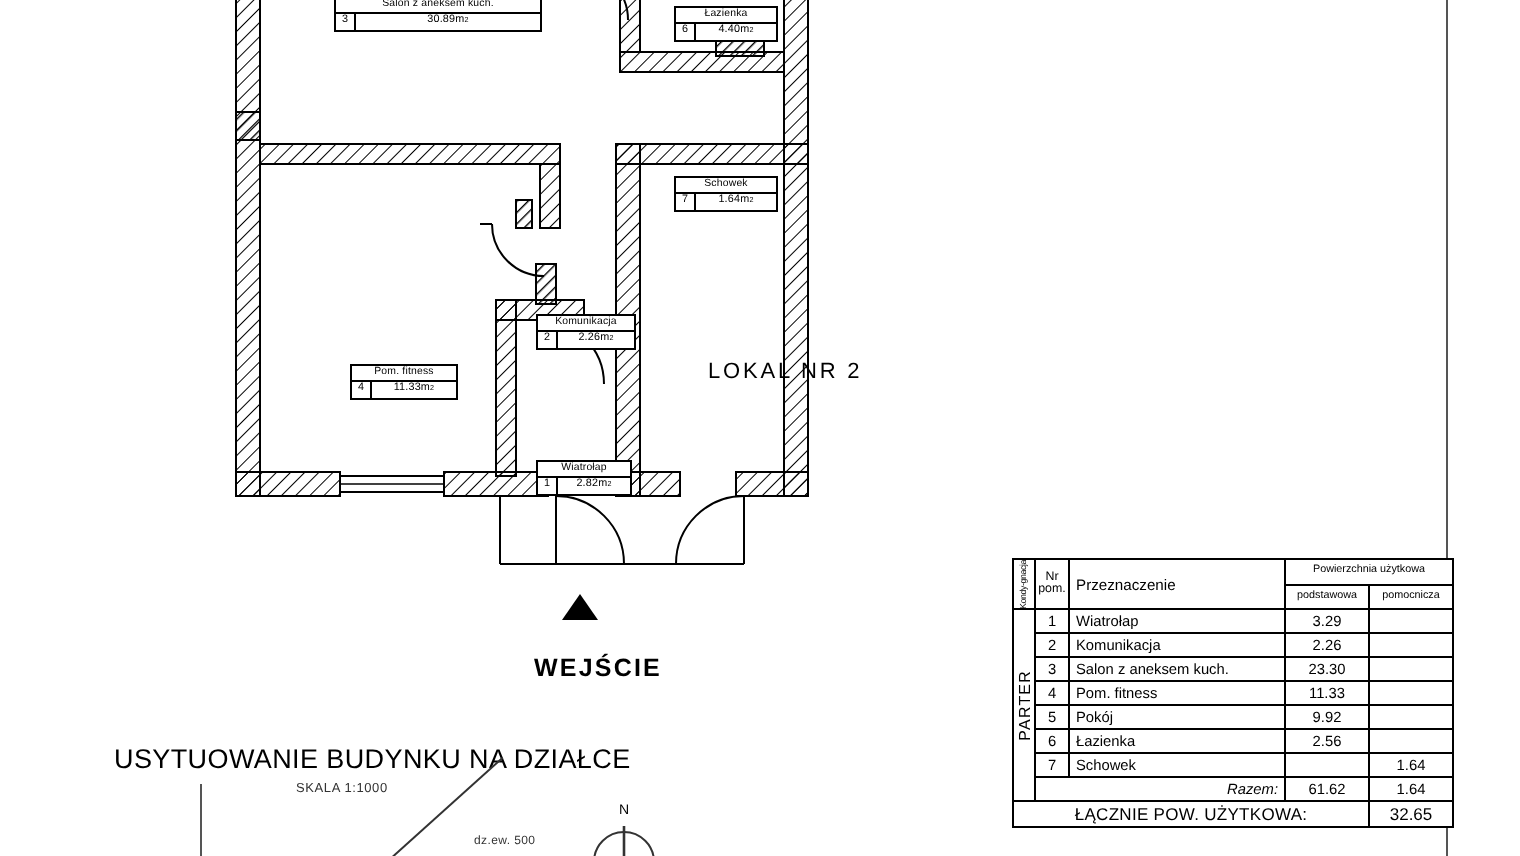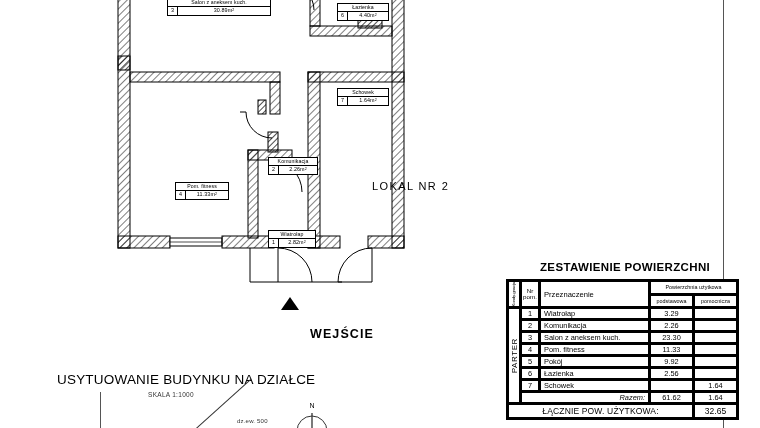--- a/index.html
+++ b/index.html
@@ -43,21 +43,21 @@
     font-family:"Liberation Sans", sans-serif;
   }
 
   
   .entr-arrow{
     position:absolute;width:0;height:0;z-index:35;
     border-left:9px solid transparent;border-right:9px solid transparent;
     border-bottom:13px solid #000;
   }
   .entr-label{
-    position:absolute;font-size:12.5px;font-weight:bold;letter-spacing:1.1px;z-index:35;margin-left:43px;
+    position:absolute;font-size:12.5px;font-weight:bold;letter-spacing:1.1px;z-index:35;
   }
 
   
   .site-title{position:absolute;font-size:13.5px;letter-spacing:.2px;}
   .site-scale{position:absolute;font-size:6.5px;letter-spacing:.3px;color:#333;}
   .plot-label{position:absolute;font-size:6px;color:#333;letter-spacing:.2px;}
   .plot-line{position:absolute;background:#333;transform-origin:0 0;height:1px;}
   .compass{position:absolute;}
   .compass .n{
     position:absolute;left:50%;transform:translateX(-50%);top:-10px;
@@ -66,21 +66,21 @@
 
   
   .tbl-title{
     position:absolute;font-size:11.5px;font-weight:bold;letter-spacing:.35px;
   }
   #zest{
     position:absolute;border-collapse:collapse;background:#fff;
     font-size:7.4px;
   }
   #zest td,#zest th{
-    border:3px solid #000000;padding:0;font-weight:normal;
+    border:1px solid #000000;padding:0;font-weight:normal;
     font-family:"Liberation Sans", sans-serif;
   }
   .c-kond{width:10px;}
   .c-nr{width:16px;text-align:center;}
   .c-naz{width:104px;padding-left:3px !important;text-align:left;}
   .c-pod{width:41px;text-align:center;}
   .c-pom{width:41px;text-align:center;}
   .h-small{font-size:5.4px;text-align:center;line-height:1.05;}
   .rowh{height:12px;}
   .vert-kond{
@@ -248,41 +248,40 @@
     <div class="t-name">Wiatrołap</div>
     <div class="t-bot">
       <div class="t-num">1</div>
       <div class="t-area">
           <span>2.82m</span>
           <span class="sup">2</span>
         </div>
     </div>
   </div>
 
-  <div class="lokal" style="left:351px;top:180px;padding-left:21px;">LOKAL NR 2</div>
+  <div class="lokal" style="left:333px;top:180px;padding-left:21px;">LOKAL NR 2</div>
 
   <div class="entr-arrow" style="left:281px;top:297px;"></div>
   <div class="entr-label" style="left:267px;top:327px;">WEJŚCIE</div>
 
   <div class="site-title" style="left:57px;top:372px;">USYTUOWANIE BUDYNKU NA DZIAŁCE</div>
   <div class="site-scale" style="left:148px;top:391px;">SKALA 1:1000</div>
 
   <div class="plot-line" style="left:196px;top:428px;width:74px;transform:rotate(-42deg);"></div>
   <div class="plot-label" style="left:237px;top:418px;">dz.ew. 500</div>
 
   <div class="compass" style="left:296px;top:412px;width:32px;height:20px;">
     <span class="n">N</span>
     <svg width="32" height="20" viewBox="0 0 32 20" xmlns="http://www.w3.org/2000/svg">
       <path d="M1 19 A15 15 0 0 1 31 19" fill="none" stroke="#333" stroke-width="1"></path>
       <line x1="1" y1="19" x2="31" y2="19" stroke="#333" stroke-width="1"></line>
       <line x1="16" y1="1" x2="16" y2="19" stroke="#333" stroke-width="1.3"></line>
     </svg>
   </div>
 
-  <div class="tbl-title" style="left:540px;top:261px;">ZESTAWIENIE POWIERZCHNI</div>
 
   <table id="zest" style="left:506px;top:279px;">
     <thead>
       <tr>
         <th class="c-kond" rowspan="2">
           <div class="vert-kond">Kondy-gnacja</div>
         </th>
         <th class="c-nr" rowspan="2">
           <div class="h-small" style="font-size:6.2px;">Nr</div>
           <div class="h-small" style="font-size:6.2px;">pom.</div>

